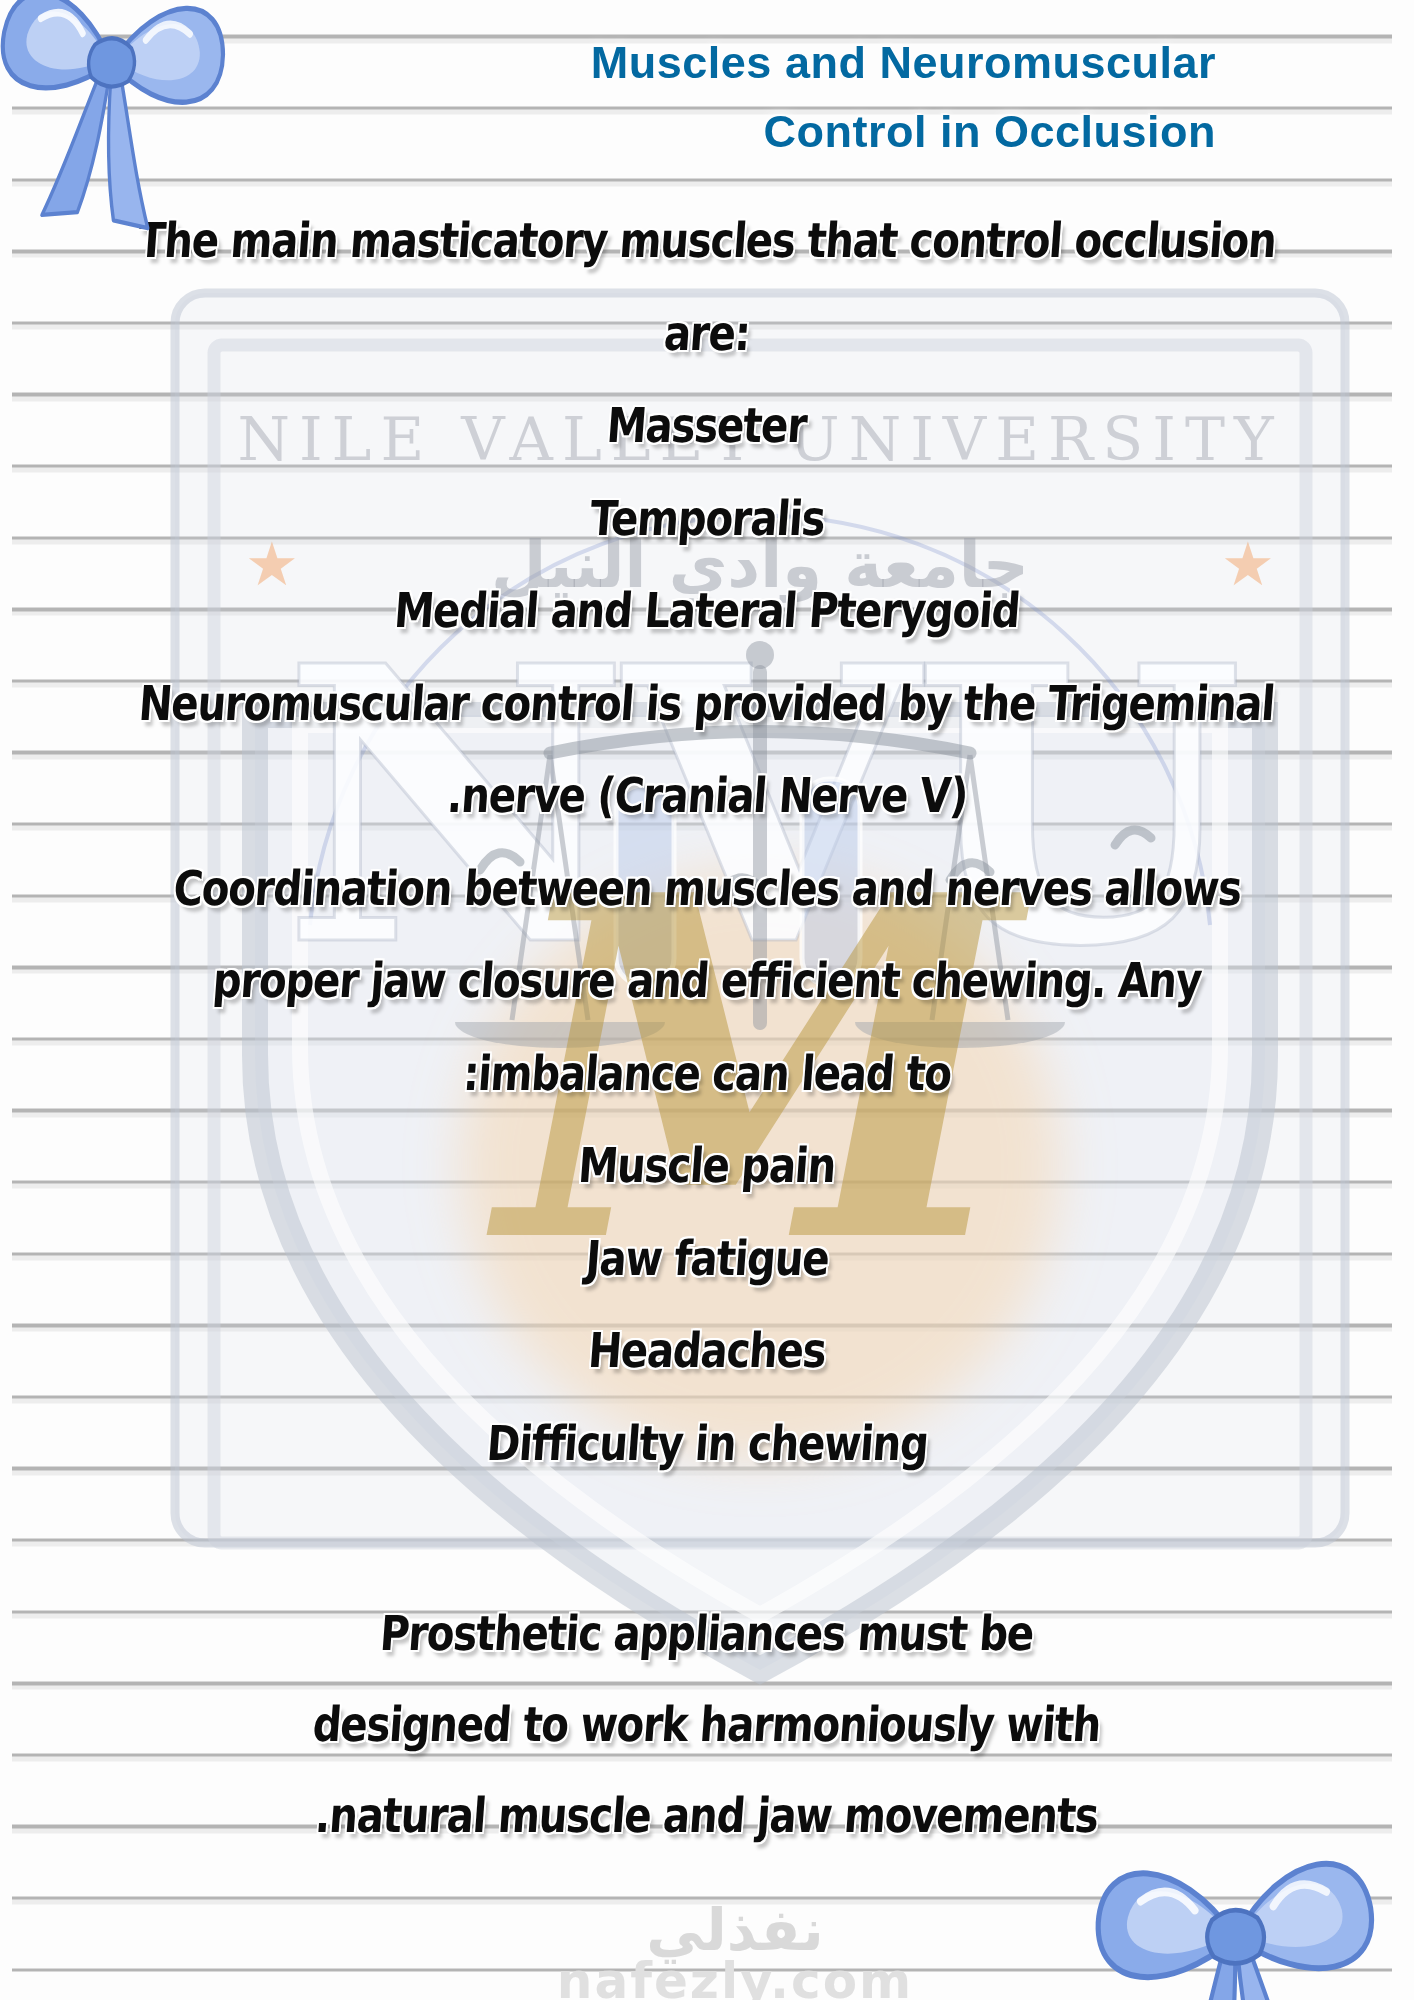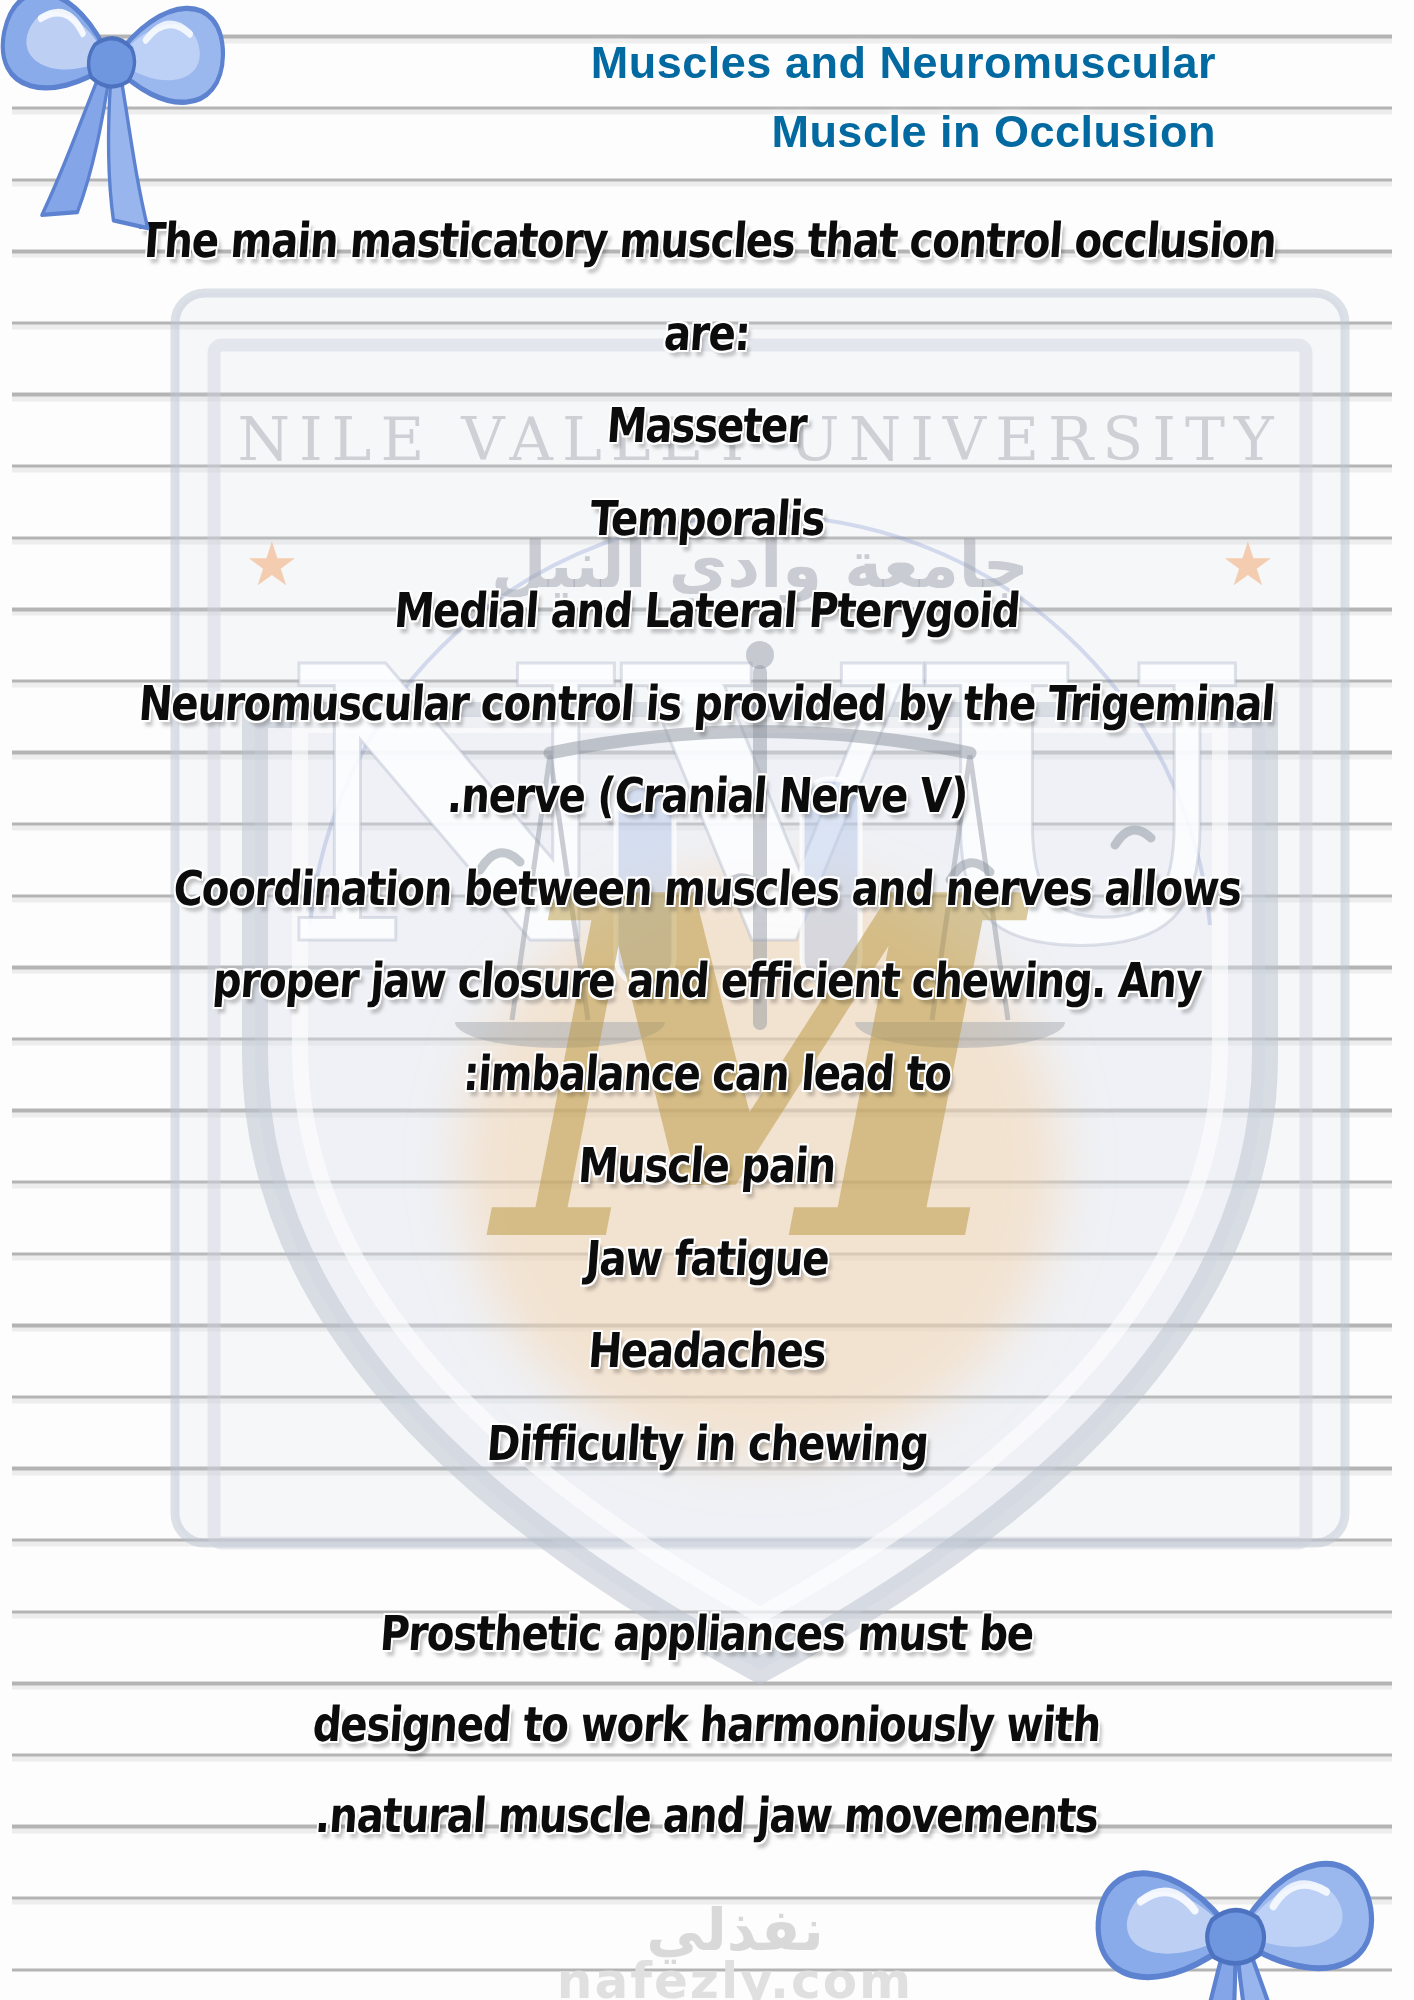--- a/index.html
+++ b/index.html
@@ -112,21 +112,21 @@
     <path d="M320,585 q18,-30 40,-8"></path>
     <path d="M560,610 q18,-30 40,-8"></path>
     <path d="M790,595 q18,-30 40,-8"></path>
     <path d="M955,560 q16,-26 36,-7"></path>
   </g>
   <text x="600" y="950" text-anchor="middle" font-family="DejaVu Serif, serif" font-style="italic" font-weight="bold" font-size="470" fill="rgba(184,149,60,0.5)">M</text>
 </svg>
 
 <div class="title-block">
   <div>Muscles and Neuromuscular</div>
-  <div>Muscle in Occlusion</div>
+  <div>Control in Occlusion</div>
 </div>
 
 <div id="block1" class="text-block">
   <div class="bodyline">
       <span>The main masticatory muscles that control occlusion</span>
     </div>
   <div class="bodyline">
       <span>are:</span>
     </div>
   <div class="bodyline">

